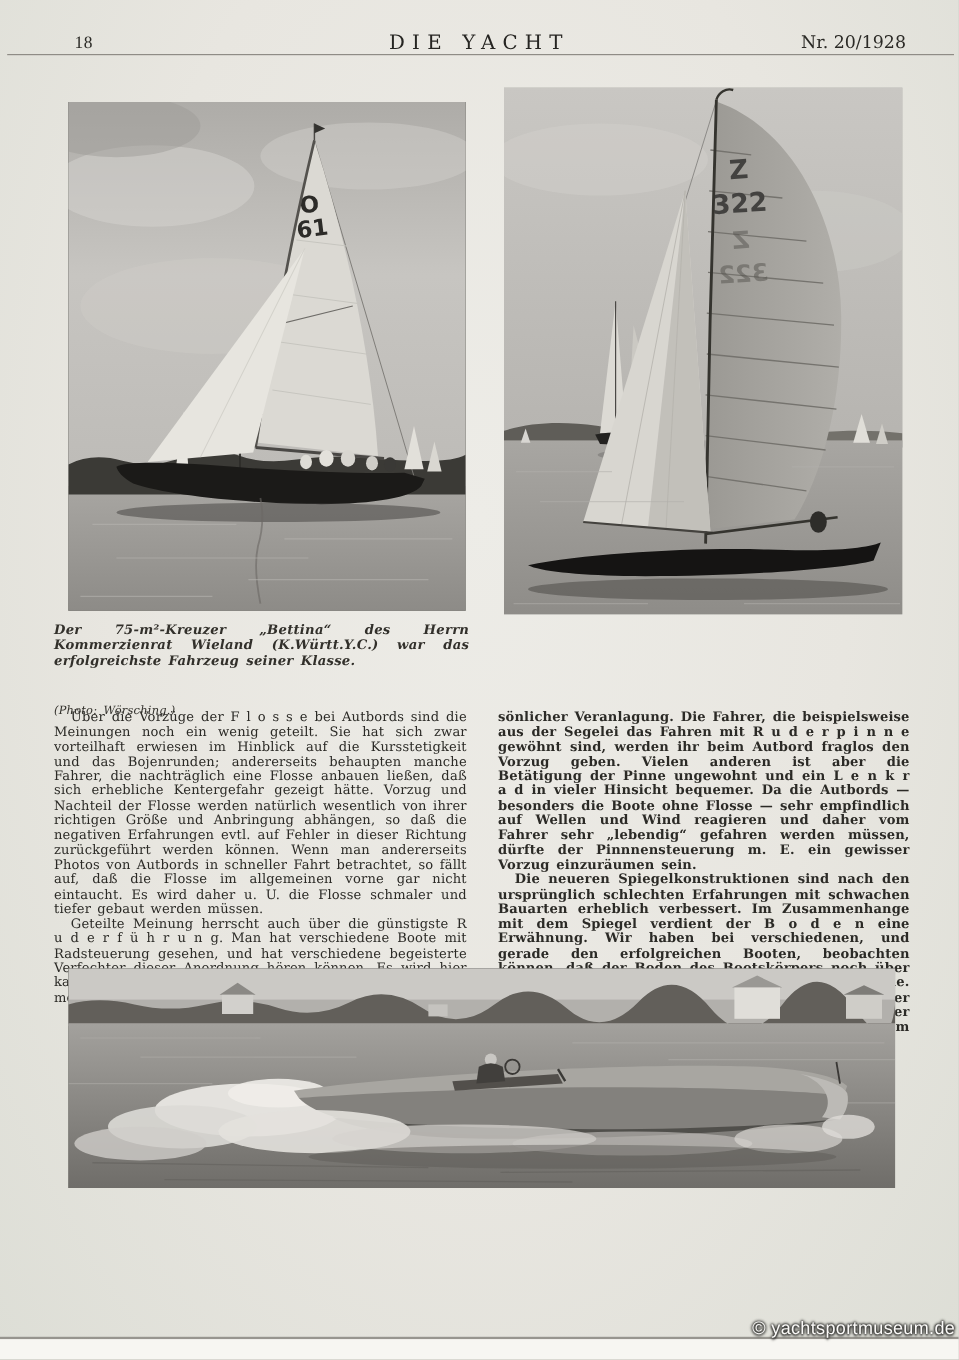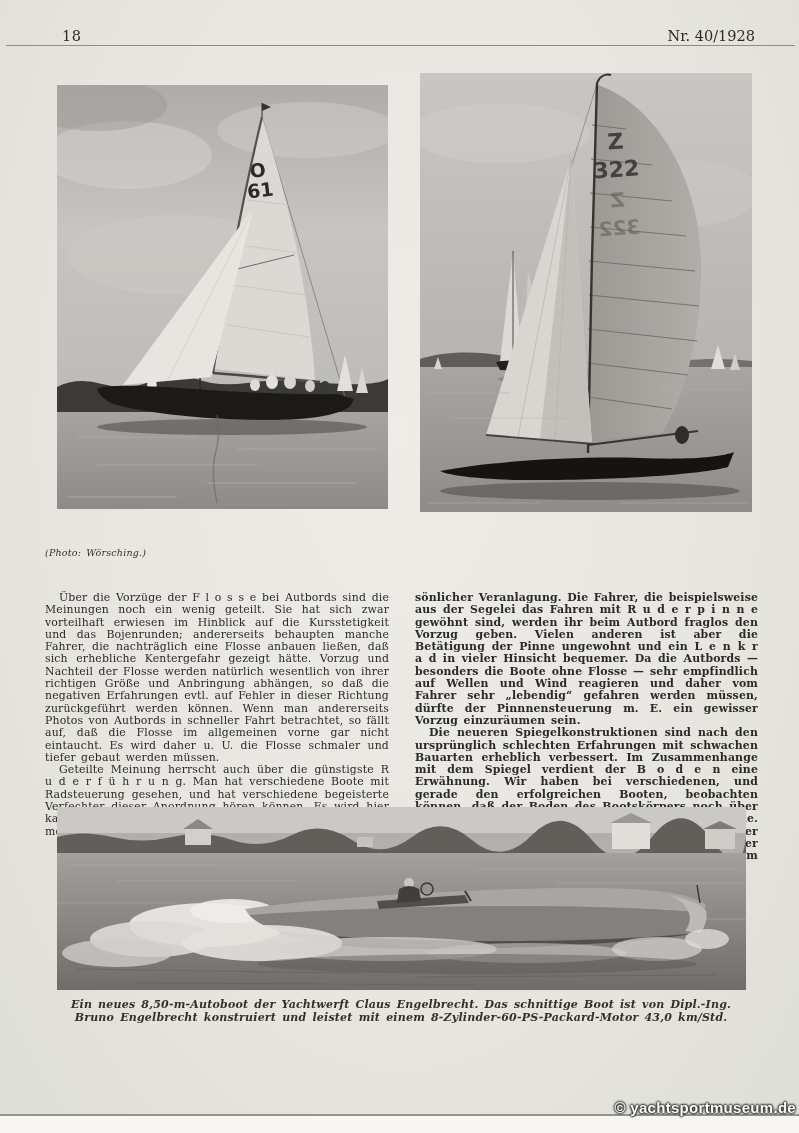--- a/index.html
+++ b/index.html
@@ -3,21 +3,21 @@
 <meta charset="utf-8">
 <style>
   html,body{margin:0;padding:0;background:#cfcdc7;}
   .page{
     position:relative;width:799px;height:1133px;overflow:hidden;
     background:radial-gradient(ellipse at 50% 38%, #edece7 0%, #e8e6e0 55%, #ddded6 100%);
     font-family:"DejaVu Serif","Liberation Serif",serif;
     color:#2b2a26;
   }
   
-  .hdr-pageno{position:absolute;left:62px;top:28px;font-size:14.5px;letter-spacing:.5px;}
+  .hdr-pageno{position:absolute;left:62px;top:28px;font-size:14.5px;letter-spacing:.5px;font-family:Liberation Serif, serif;}
   .hdr-title{position:absolute;left:0;right:0;top:26px;text-align:center;font-size:16.5px;letter-spacing:6px;color:#262522;}
   .hdr-issue{position:absolute;right:44px;top:28px;font-size:14.5px;}
   .rule-top{position:absolute;left:6px;right:4px;top:45px;height:1px;background:#8f8c86;}
   
   .photo{position:absolute;background:#b5b3af;box-shadow:inset 0 0 0 1px rgba(52,50,46,.45), inset 0 0 20px rgba(58,56,52,.28);}
   .photo svg{display:block;width:100%;height:100%;}
   .ph-left{left:57px;top:85px;width:331px;height:424px;}
   .ph-right{left:420px;top:73px;width:332px;height:439px;}
   .ph-bottom{left:57px;top:807px;width:689px;height:183px;}
   
@@ -30,34 +30,35 @@
   .col{position:absolute;top:576px;width:344px;font-size:10.9px;line-height:12.3px;text-align:justify;word-spacing:1.6px;letter-spacing:.15px;color:#2b2a26;margin-top:16px;}
   .col-left{left:45px;}
   .col-right{left:415px;width:343px;font-weight:bold;}
   .col p{margin:0;}
   .col p.indent{text-indent:14px;}
   
   .rule-bottom{position:absolute;left:0;right:0;top:1114px;height:2px;background:#8a8781;opacity:.85;}
   .bottom-strip{position:absolute;left:0;right:0;top:1116px;height:17px;background:#f7f6f2;}
   .watermark{
     position:absolute;right:3px;top:1099px;
-    font-family:"Liberation Sans","DejaVu Sans",sans-serif;font-weight:bold;font-size:15px;
+    font-family:"Liberation Sans","DejaVu Sans",sans-serif;font-weight:normal;font-size:15px;
     color:#fbfaf8;
     text-shadow:0 1px 2px rgba(40,40,38,.95),1px 0 2px rgba(40,40,38,.9),-1px 0 2px rgba(40,40,38,.9),0 -1px 2px rgba(40,40,38,.85);
     letter-spacing:.3px;
   }
   .sailnum{font-family:"DejaVu Sans","Liberation Sans",sans-serif;font-weight:bold;}
 </style>
 </head>
 <body>
 
 <div class="page">
 
   <span class="hdr-pageno">18</span>
-  <span class="hdr-issue">Nr. 40/1928</span>
+  <div class="hdr-title">DIE YACHT</div>
+  <span class="hdr-issue">Nr. 20/1928</span>
   <div class="rule-top"></div>
 
   <div class="photo ph-left">
     <svg viewBox="0 0 331 424" preserveAspectRatio="none">
       <defs>
         <linearGradient id="skyL" x1="0" y1="0" x2="0" y2="1">
           <stop offset="0" stop-color="#aeaca8"></stop>
             <stop offset="0.45" stop-color="#c7c5c1"></stop>
             <stop offset="1" stop-color="#bdbbb7"></stop>
         </linearGradient>
@@ -179,20 +180,21 @@
         <line x1="10" y1="320" x2="90" y2="320"></line>
           <line x1="240" y1="316" x2="325" y2="316"></line>
         <line x1="30" y1="345" x2="150" y2="345"></line>
           <line x1="200" y1="430" x2="330" y2="430"></line>
         <line x1="8" y1="430" x2="120" y2="430"></line>
       </g>
     </svg>
   </div>
 
   <div class="cap cap-left">
+    <span>Der 75-m²-Kreuzer „Bettina“ des Herrn Kommerzienrat Wieland (K.Württ.Y.C.) war das erfolgreichste Fahrzeug seiner Klasse.</span>
     <span class="credit">(Photo: Wörsching.)</span>
   </div>
 
 
   <div class="col col-left">
     <p class="indent">Über die Vorzüge der F l o s s e bei Autbords sind die Meinungen noch ein wenig geteilt.  Sie hat sich zwar vorteilhaft erwiesen im Hinblick auf die Kursstetigkeit und das Bojenrunden; andererseits behaupten manche Fahrer, die nachträglich eine Flosse anbauen ließen, daß sich erhebliche Kentergefahr gezeigt hätte.  Vorzug und Nachteil der Flosse werden natürlich wesentlich von ihrer richtigen Größe und Anbringung abhängen, so daß die negativen Erfahrungen evtl. auf Fehler in dieser Richtung zurückgeführt werden können.  Wenn man andererseits Photos von Autbords in schneller Fahrt betrachtet, so fällt auf, daß die Flosse im allgemeinen vorne gar nicht eintaucht.  Es wird daher u. U. die Flosse schmaler und tiefer gebaut werden müssen.</p>
     <p class="indent">Geteilte Meinung herrscht auch über die günstigste R u d e r f ü h r u n g.  Man hat verschiedene Boote mit Radsteuerung gesehen, und hat verschiedene begeisterte Verfechter dieser Anordnung hören können.  Es wird hier kaum endgültig entschieden werden können.  Es ist das mehr eine Frage per-</p>
   </div>
   <div class="col col-right">
     <p>sönlicher Veranlagung.  Die Fahrer, die beispielsweise aus der Segelei das Fahren mit R u d e r p i n n e gewöhnt sind, werden ihr beim Autbord fraglos den Vorzug geben.  Vielen anderen ist aber die Betätigung der Pinne ungewohnt und ein L e n k r a d in vieler Hinsicht bequemer.  Da die Autbords — besonders die Boote ohne Flosse — sehr empfindlich auf Wellen und Wind reagieren und daher vom Fahrer sehr „lebendig“ gefahren werden müssen, dürfte der Pinnnensteuerung m. E. ein gewisser Vorzug einzuräumen sein.</p>
@@ -247,21 +249,18 @@
       <line x1="640" y1="78" x2="643" y2="96" stroke="#3a3835" stroke-width="1.5"></line>
       <ellipse cx="205" cy="136" rx="80" ry="18" fill="#e3e1dd" opacity="0.9"></ellipse>
       <ellipse cx="330" cy="142" rx="110" ry="12" fill="#d5d3cf" opacity="0.75"></ellipse>
       <ellipse cx="470" cy="146" rx="100" ry="10" fill="#c9c7c3" opacity="0.6"></ellipse>
       <ellipse cx="600" cy="142" rx="45" ry="12" fill="#d8d6d2" opacity="0.7"></ellipse>
       <ellipse cx="650" cy="132" rx="22" ry="10" fill="#dedcd8" opacity="0.8"></ellipse>
       <ellipse cx="420" cy="157" rx="220" ry="10" fill="#5a5855" opacity="0.45"></ellipse>
     </svg>
   </div>
 
-  <div class="cap cap-bottom">
-    <span>Ein neues 8,50-m-Autoboot der Yachtwerft Claus Engelbrecht. Das schnittige Boot ist von Dipl.-Ing. Bruno Engelbrecht konstruiert und leistet mit einem 8-Zylinder-60-PS-Packard-Motor 43,0 km/Std.</span>
-  </div>
 
   <div class="rule-bottom"></div>
   <div class="bottom-strip"></div>
   <div class="watermark">© yachtsportmuseum.de</div>
 
 </div>
 
 </body></html>

